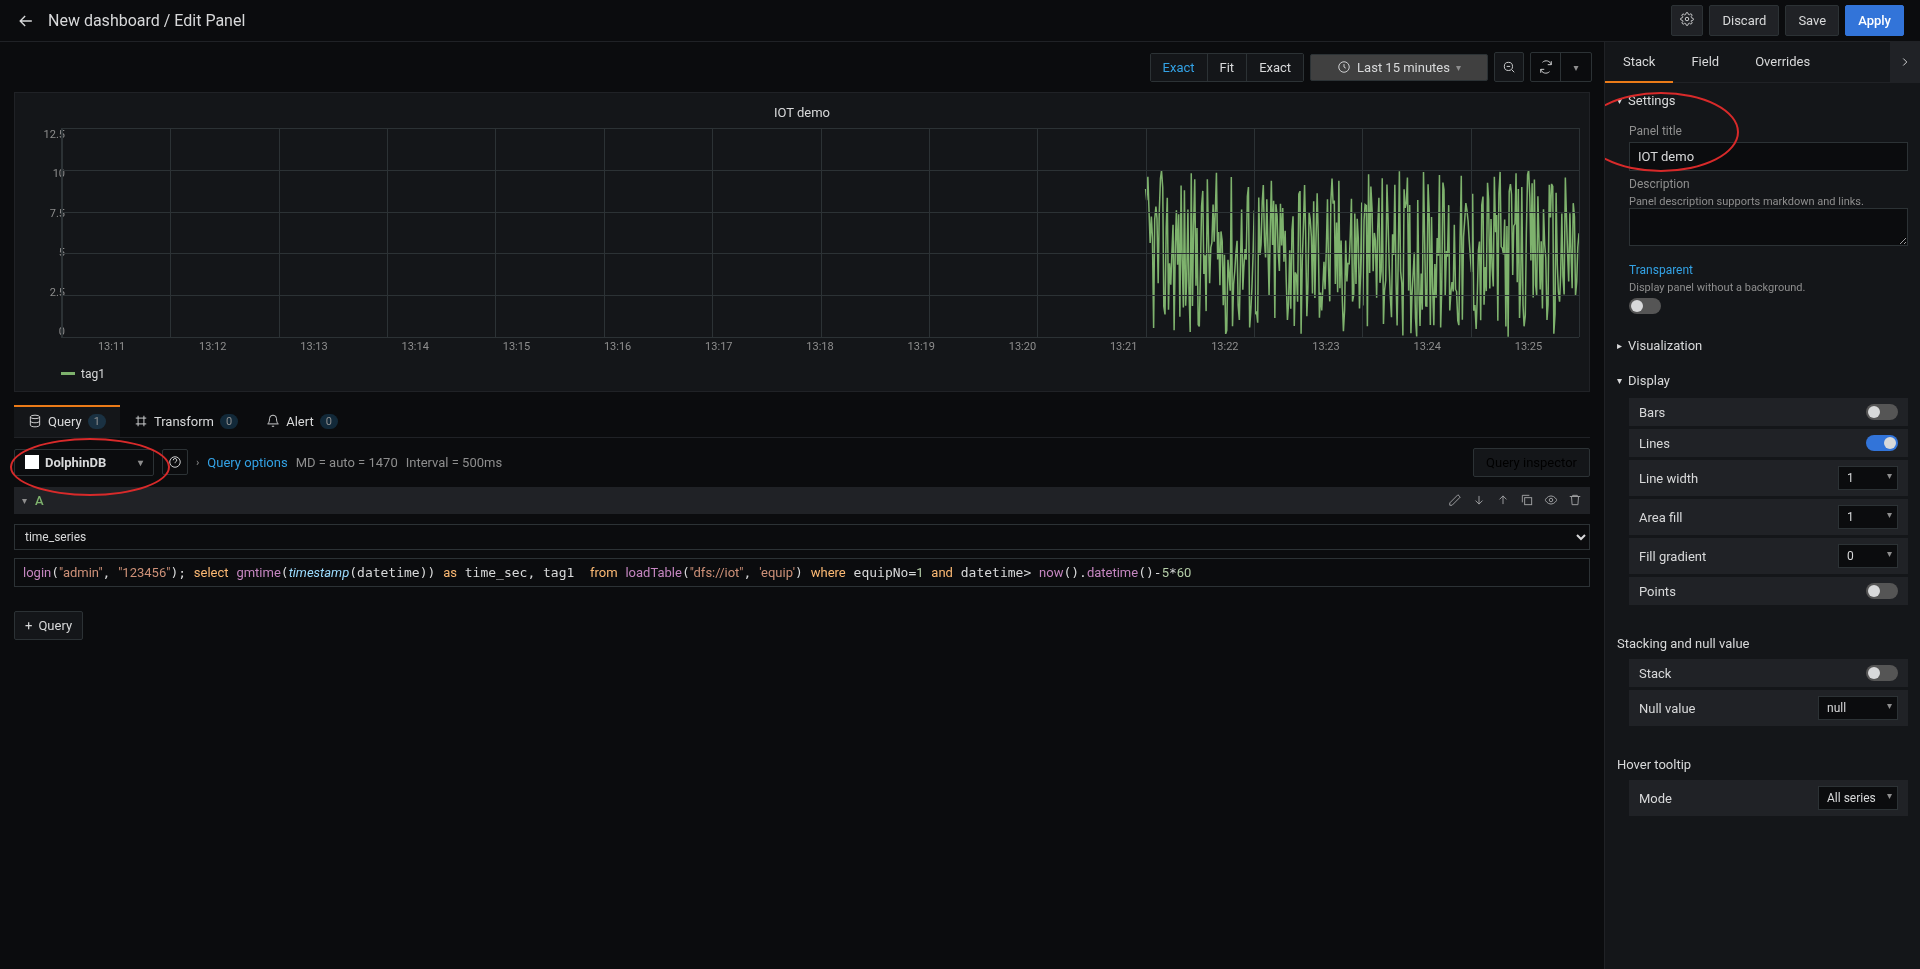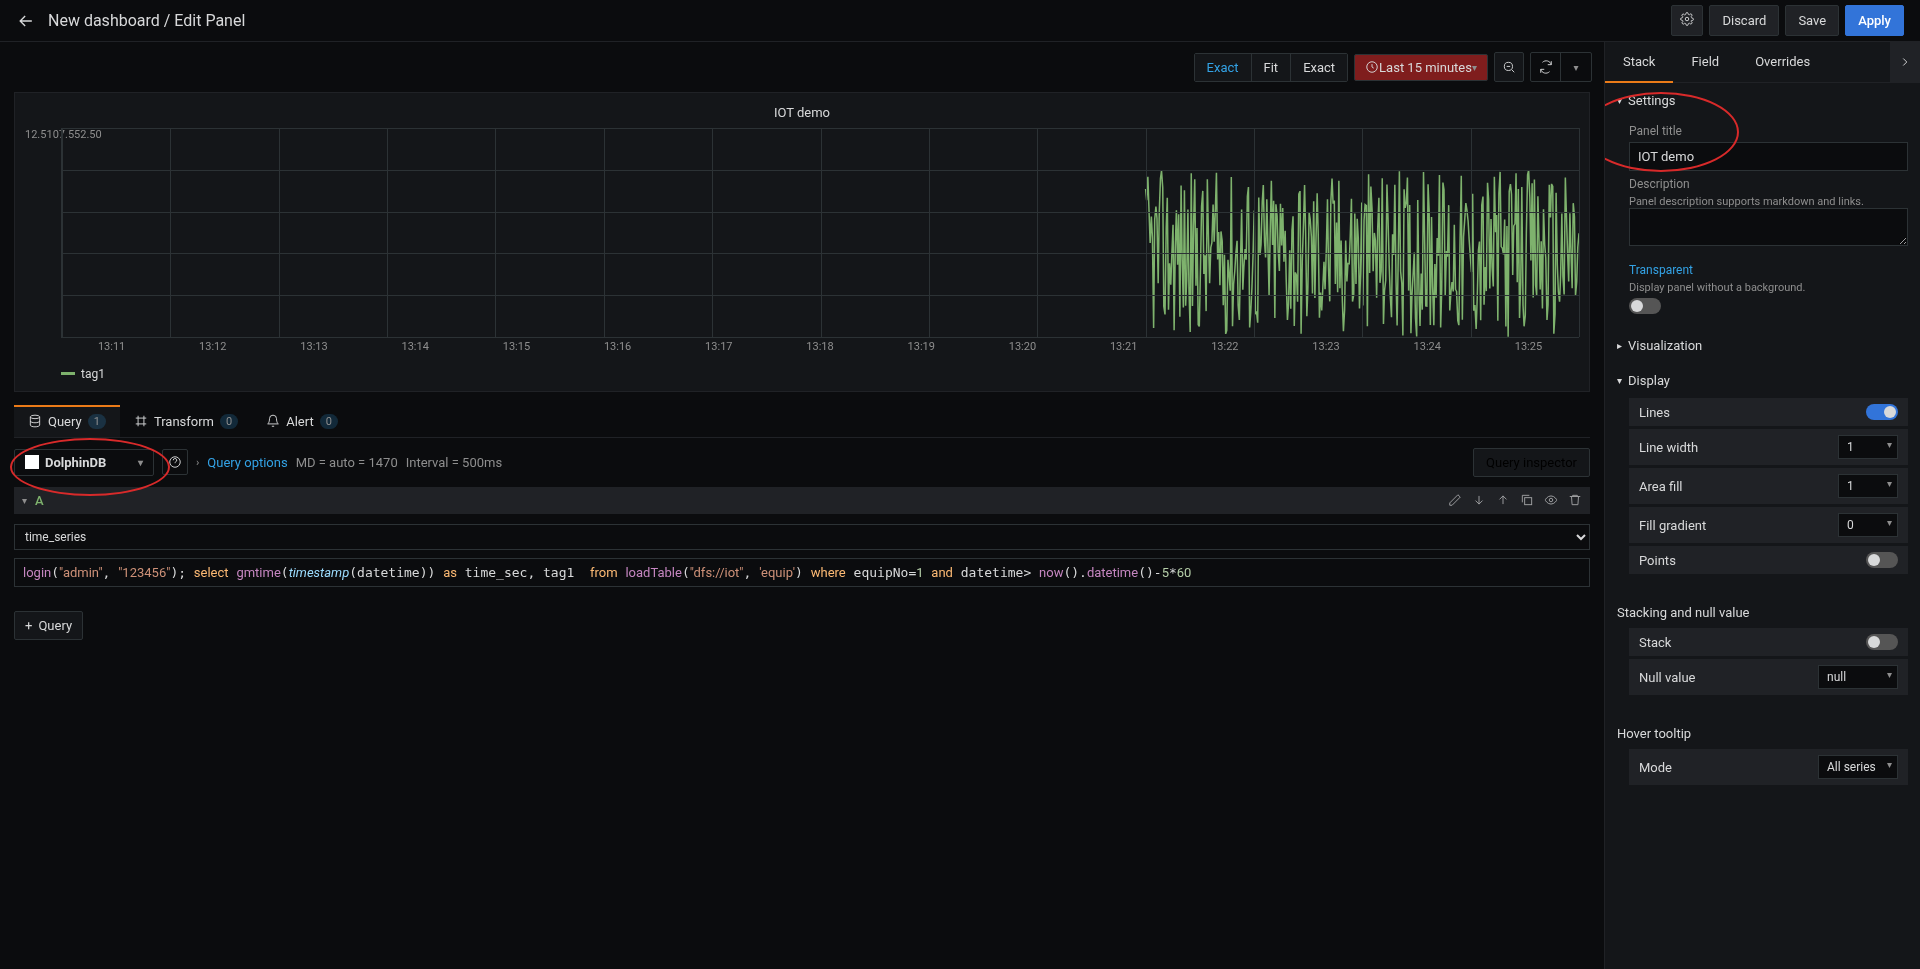--- a/index.html
+++ b/index.html
@@ -12,29 +12,29 @@
 .btn-icon { padding:6px 8px; }
 .btn-primary { background:#3274d9; border-color:#3274d9; color:#fff; font-weight:500; }
 .main-area { display:flex; height:calc(100vh - 42px); }
 .left-panel { flex:1; display:flex; flex-direction:column; overflow:hidden; }
 .right-panel { width:316px; border-left:1px solid #202226; background:#141619; overflow-y:auto; }
 .toolbar-row { display:flex; justify-content:flex-end; align-items:center; gap:6px; padding:10px 12px; }
 .btn-group { display:flex; border:1px solid #2c3235; border-radius:2px; overflow:hidden; }
 .btn-group .seg { padding:6px 12px; cursor:pointer; background:#141619; border-right:1px solid #2c3235; font-size:13px; }
 .btn-group .seg:last-child { border-right:none; }
 .btn-group .seg.active { color:#33a2e5; }
-.timerange { display:flex; align-items:center; background:#7f1d1d; border:1px solid #2c3235; padding:5px 10px; cursor:pointer; border-radius:2px; }
+.timerange { display:flex; align-items:center; gap:6px; background:#404040; border:1px solid #2c3235; padding:5px 26px; cursor:pointer; border-radius:2px; }
 .icon-btn { width:30px; height:30px; display:flex; align-items:center; justify-content:center; background:#141619; border:1px solid #2c3235; cursor:pointer; border-radius:2px; }
 .icon-btn-split { display:flex; border:1px solid #2c3235; border-radius:2px; }
 .icon-btn-split .part { width:30px; height:28px; display:flex; align-items:center; justify-content:center; cursor:pointer; }
 .icon-btn-split .part:first-child { border-right:1px solid #2c3235; }
 .chart-container { margin:0 14px; background:#141619; border:1px solid #202226; padding:8px 10px 10px 10px; }
 .chart-title { text-align:center; font-size:13px; color:#d8d9da; padding:4px 0 8px 0; }
 .plot-area { position:relative; height:230px; }
-.y-axis { position:absolute; left:0; top:0; bottom:20px; width:32px; display:flex; flex-direction:row; justify-content:space-between; }
+.y-axis { position:absolute; left:8px; top:0; bottom:20px; width:32px; display:flex; flex-direction:column; justify-content:space-between; }
 .y-tick { font-size:11px; color:#8e8e8e; text-align:right; }
 .grid-area { position:absolute; left:36px; right:0; top:0; bottom:20px; border-bottom:1px solid #2c3235; border-left:1px solid #2c3235; }
 .grid-area .hline { position:absolute; left:0; right:0; border-top:1px solid #2c3235; }
 .grid-area .vline { position:absolute; top:0; bottom:0; border-left:1px solid #2c3235; }
 .x-axis { position:absolute; left:36px; right:0; bottom:0; height:18px; display:flex; }
 .x-tick { flex:1; font-size:11px; color:#8e8e8e; text-align:center; }
 .legend { padding:6px 4px 0 36px; font-size:12px; color:#d8d9da; }
 .legend-item { display:inline-flex; align-items:center; gap:6px; }
 .legend-swatch { width:14px; height:3px; background:#7eb26d; }
 .chart-svg { position:absolute; left:0; top:0; width:100%; height:100%; }
@@ -328,20 +328,24 @@
       <span style="font-size:10px">▸</span>
       <span>Visualization</span>
     </div>
 
     <div class="section-header">
       <span style="font-size:10px">▾</span>
       <span>Display</span>
     </div>
     <div class="section-body">
       <div class="toggle-row">
+        <span>Bars</span>
+        <div class="toggle"></div>
+      </div>
+      <div class="toggle-row">
         <span>Lines</span>
         <div class="toggle on"></div>
       </div>
       <div class="toggle-row">
         <span>Line width</span>
         <span class="select-wrap"><select class="select-small"><option>1</option></select></span>
       </div>
       <div class="toggle-row">
         <span>Area fill</span>
         <span class="select-wrap"><select class="select-small"><option>1</option></select></span>

